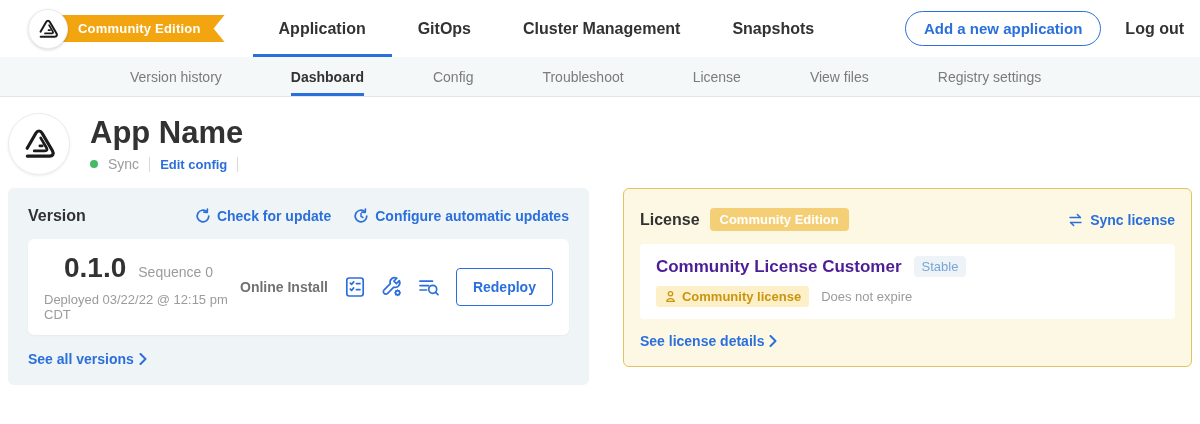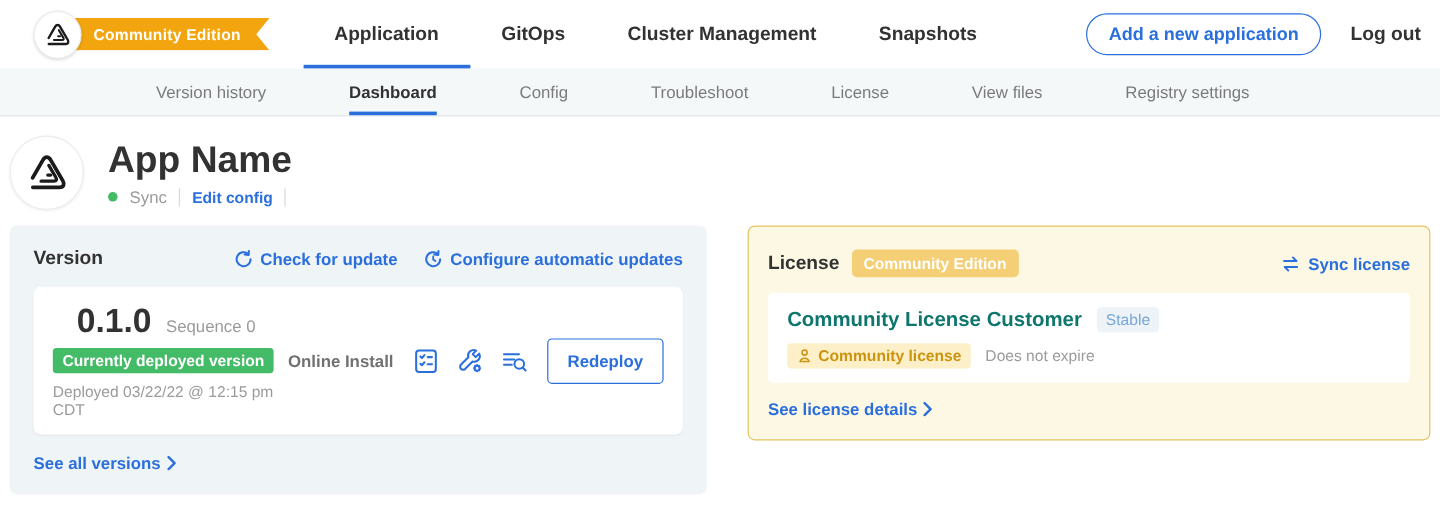--- a/index.html
+++ b/index.html
@@ -72,21 +72,21 @@
     font-family:"Liberation Sans", sans-serif; }
   .card-footer-link { margin-top:16px; display:flex; align-items:center; gap:5px; font-size:14px; }
 
   .license-card { width:580px; background:#fdf8e3; border:1px solid #e3c35f; border-radius:6px;
     padding:19px 16px 17px 16px; }
   .edition-badge { margin-left:10px; background:#f5cf75; color:#fff; font-size:13px;
     font-weight:bold; padding:4px 10px; border-radius:4px; }
   .sync-link { margin-left:auto; }
   .license-inner { margin-top:13px; background:#fff; border-radius:4px; padding:12px 16px; }
   .lrow1 { display:flex; align-items:center; gap:12px; }
-  .customer-name { font-size:17px; font-weight:bold; color:#0f766e; }
+  .customer-name { font-size:17px; font-weight:bold; color:#4c1d95; }
   .channel-badge { background:#eef3f8; color:#78a6d6; font-size:13px; font-weight:500;
     padding:3px 8px; border-radius:4px; }
   .lrow2 { display:flex; align-items:center; gap:12px; margin-top:9px; }
   .license-type-badge { display:flex; align-items:center; gap:5px; background:#fdf0c9;
     color:#cb940f; font-size:13px; font-weight:bold; padding:3px 8px; border-radius:3px; }
   .expiry { font-size:13px; color:#9b9b9b; font-weight:500; }
   .license-card .card-footer-link { margin-top:14px; }
 </style>
 </head>
 <body>
@@ -177,21 +177,20 @@
         </span>
       </div>
     </div>
 
     <div class="version-inner">
       <div>
         <div class="vrow1">
           <span class="version-number">0.1.0</span>
           <span class="sequence">Sequence 0</span>
         </div>
-        <span class="deployed-badge">Currently deployed version</span>
         <div class="deployed-at">Deployed 03/22/22 @ 12:15 pm CDT</div>
       </div>
 
       <div class="version-actions">
         <span class="install-type">Online Install</span>
         <div class="icon-group">
           <span class="icon-btn">
             <svg width="24" height="24" viewBox="0 0 24 24" fill="none" stroke="currentColor" stroke-width="1.7" stroke-linecap="round" stroke-linejoin="round">
               <rect x="3.8" y="3" width="16.4" height="18" rx="2.4"></rect>
               <path d="M7.3 8.1 l1.3 1.3 2.1-2.5"></path>

